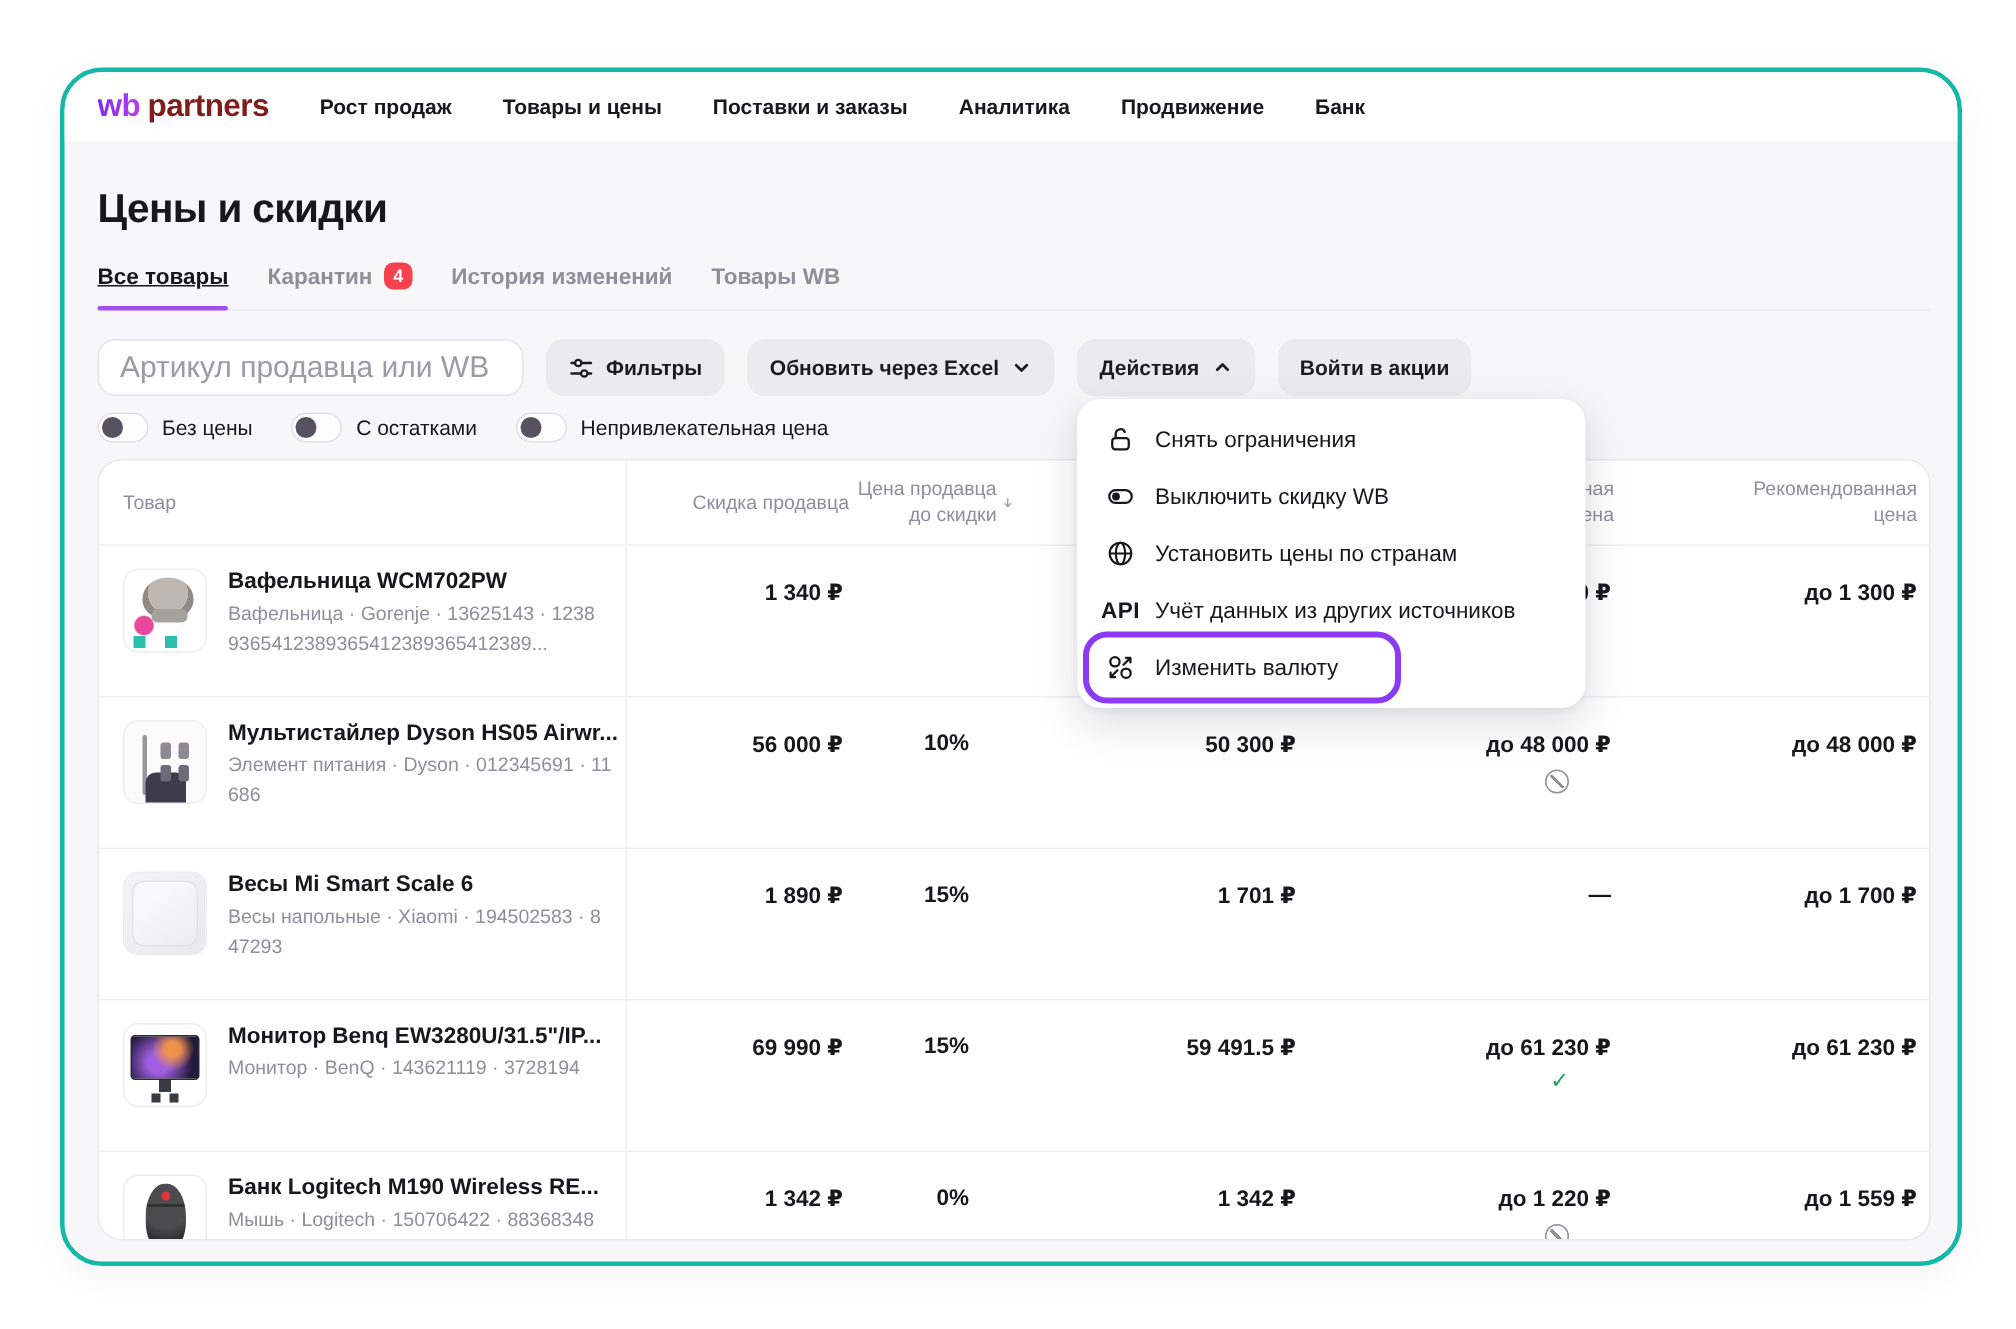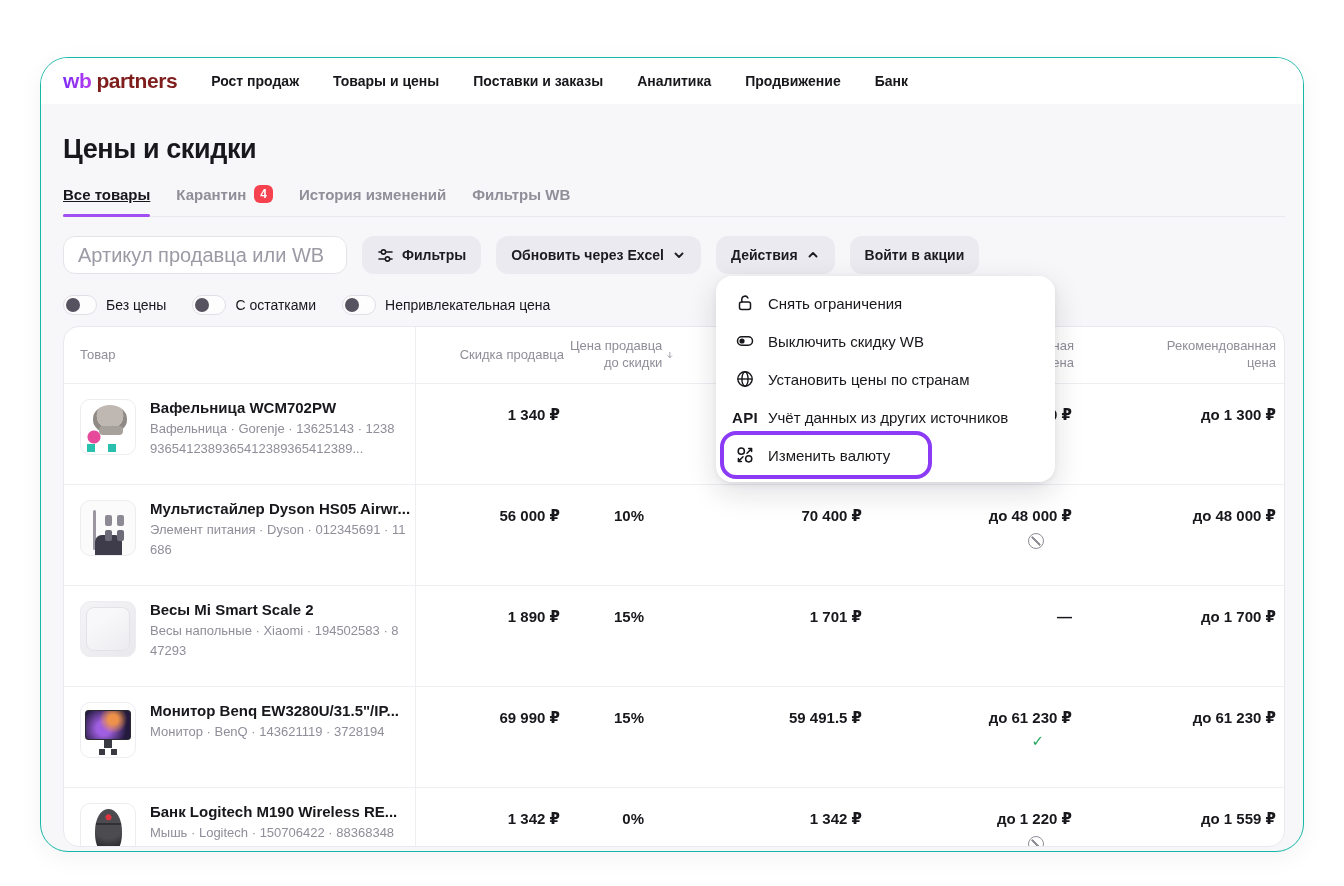--- a/index.html
+++ b/index.html
@@ -2,22 +2,22 @@
 <html><head>
 <meta charset="utf-8">
 <style>
   html,body{margin:0;padding:0;}
   body{
     width:1344px;height:886px;background:#ffffff;overflow:hidden;
     font-family:"Liberation Sans","DejaVu Sans",sans-serif;color:#17171c;
     -webkit-font-smoothing:antialiased;
   }
   .card{
-    position:absolute;left:40px;top:57px;width:1262px;height:793px;
-    background:#f7f7f9;border:1px solid #14b8a6;border-radius:28px;
+    position:absolute;left:40px;top:45px;width:1262px;height:793px;
+    background:#f7f7f9;border:3px solid #14b8a6;border-radius:28px;
     box-shadow:0 6px 24px rgba(25,25,45,.05);overflow:hidden;
   }
   
   .nav{
     height:46px;background:#fff;display:flex;align-items:center;
     padding:0 22px;gap:34px;
   }
   .logo{display:flex;align-items:baseline;gap:5px;font-size:21px;font-weight:800;letter-spacing:-0.4px;cursor:pointer;}
   .logo .wb{background:linear-gradient(90deg,#7d2df2,#b63cf0);-webkit-background-clip:text;background-clip:text;color:transparent;}
   .logo .partners{color:#7f1d1d;}
@@ -44,21 +44,21 @@
   }
   .search input::placeholder{color:#9b9aa5;}
   .btn{
     height:38px;background:#ebeaf0;border:none;border-radius:12px;display:flex;align-items:center;
     gap:8px;padding:0 15px;font-size:14px;font-weight:700;color:#1b1b20;cursor:pointer;white-space:nowrap;
     font-family:"Liberation Sans","DejaVu Sans",sans-serif;
   }
   .btn svg{flex:none;}
   .btn-actions{position:relative;}
   
-  .toggles{display:flex;align-items:center;gap:26px;margin-top:21px;}
+  .toggles{display:flex;align-items:center;gap:26px;margin-top:11px;}
   .toggle{display:flex;align-items:center;gap:9px;cursor:pointer;}
   .switch{width:34px;height:20px;border-radius:10px;background:#fdfdfe;border:1px solid #e0dfe7;box-sizing:border-box;position:relative;display:inline-block;}
   .knob{position:absolute;left:2px;top:2px;width:14px;height:14px;border-radius:50%;background:#57525f;}
   .toggle-label{font-size:14px;font-weight:500;color:#17171c;}
   
   .table{
     margin-top:11px;background:#fff;border:1px solid #e9e8ef;border-radius:16px;
     height:521px;overflow:hidden;position:relative;z-index:1;box-sizing:border-box;
   }
   .thead,.trow{display:grid;grid-template-columns:352px 148px 120px 180px 210px 210px;}
@@ -166,21 +166,21 @@
           <span class="tab-label">Карантин</span>
           <span class="tab-badge">4</span>
         </div>
 
         <div class="tab">
           <span class="tab-label">История изменений</span>
 
         </div>
 
         <div class="tab">
-          <span class="tab-label">Фильтры WB</span>
+          <span class="tab-label">Товары WB</span>
 
         </div>
       </div>
 
     <div class="controls">
       <div class="search">
         <input type="text" placeholder="Артикул продавца или WB" style="">
         <svg width="18" height="18" viewBox="0 0 18 18" fill="none" stroke="#2a2a30" stroke-width="1.6" stroke-linecap="round">
           <circle cx="8" cy="8" r="5.4"></circle>
             <line x1="12.2" y1="12.2" x2="16" y2="16"></line>
@@ -334,33 +334,33 @@
           <div class="trow">
             <div class="cell product">
               <div class="thumb dyson"></div>
               <div>
                 <div class="ptitle">Мультистайлер Dyson HS05 Airwr...</div>
                 <div class="psub">Элемент питания · Dyson · 012345691 · 11686</div>
               </div>
             </div>
             <div class="cell num c1">56 000 ₽</div>
             <div class="cell num c2">10%</div>
-            <div class="cell num c3">70 400 ₽</div>
+            <div class="cell num c3">50 300 ₽</div>
             <div class="cell num c4">
               <span>до 48 000 ₽</span>
               <span class="status blocked"></span>
             </div>
             <div class="cell num c5">до 48 000 ₽</div>
           </div>
 
           <div class="trow">
             <div class="cell product">
               <div class="thumb scale"></div>
               <div>
-                <div class="ptitle">Весы Mi Smart Scale 2</div>
+                <div class="ptitle">Весы Mi Smart Scale 6</div>
                 <div class="psub">Весы напольные · Xiaomi · 194502583 · 847293</div>
               </div>
             </div>
             <div class="cell num c1">1 890 ₽</div>
             <div class="cell num c2">15%</div>
             <div class="cell num c3">1 701 ₽</div>
             <div class="cell num c4">
               <span>—</span>
 
             </div>

